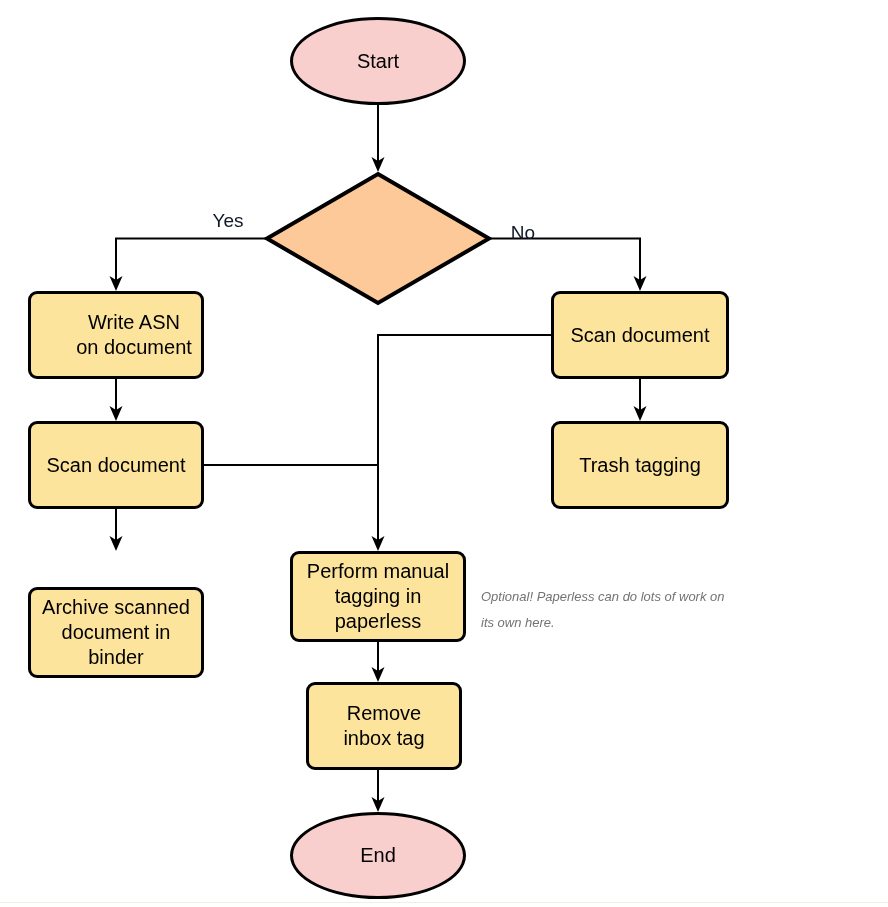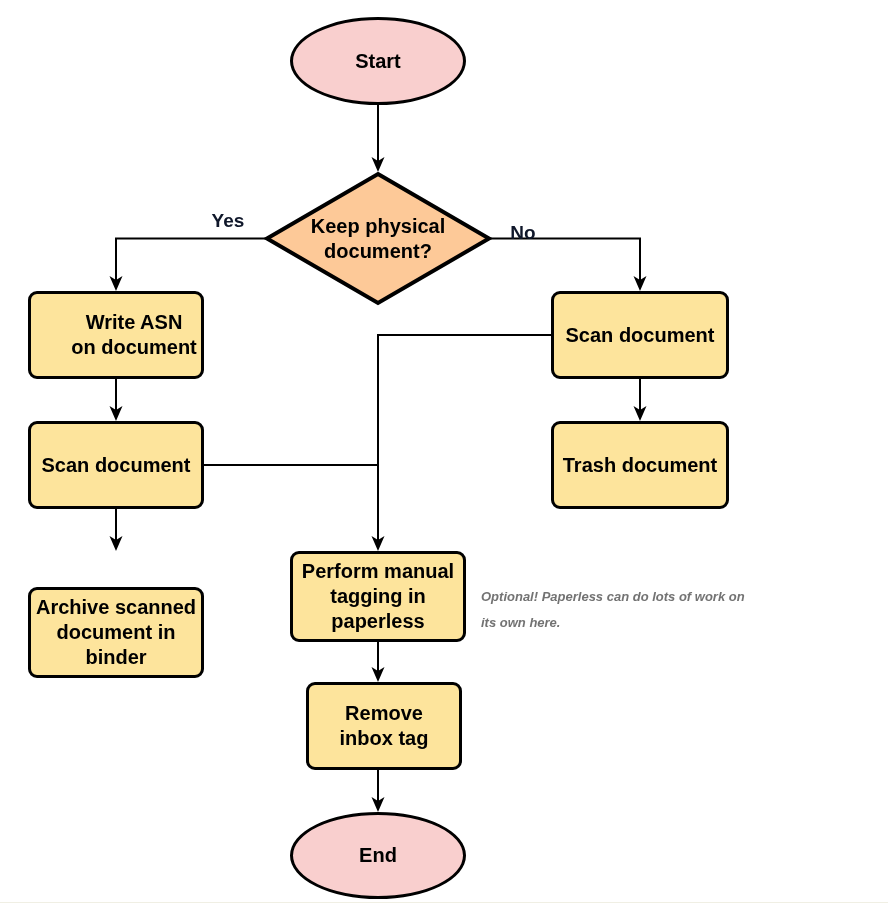--- a/index.html
+++ b/index.html
@@ -7,21 +7,20 @@
     padding: 0;
     background: #ffffff;
     font-family: "Liberation Sans", sans-serif;
   }
   .canvas {
     position: relative;
     width: 888px;
     height: 907px;
     background: #ffffff;
     overflow: hidden;
-    font-weight: bold;
   }
   .connectors {
     position: absolute;
     left: 0;
     top: 0;
   }
   .connectors path.line {
     stroke: var(--stroke, #000);
     stroke-width: 2;
     fill: none;
@@ -118,24 +117,20 @@
     <path class="line" d="M378,770 L378,801"></path>
     <path class="arrowhead" d="M378,812 L371.5,797 L378,801 L384.5,797 Z"></path>
 
     <path d="M378,174 L489,238.5 L378,303 L267,238.5 Z" style="fill: var(--fill-decision, #fdc998); stroke: var(--stroke, #000); stroke-width: 4; stroke-linejoin: miter;"></path>
   </svg>
 
   <div class="node terminator" style="left:290px; top:17px; width:176px; height:88px;">
     <span>Start</span>
   </div>
 
-  <div class="node decision-label" style="left:278px; top:172px; width:200px; height:133px;">
-    <span>Keep physical
-document?</span>
-  </div>
 
   <div class="edge-label" style="left:198px; top:210px;">Yes</div>
   <div class="edge-label" style="left:493px; top:222px;">No</div>
 
   <div class="node process" style="left:28px; top:291px; width:176px; height:88px;padding-left:36px;">
     <span>Write ASN
 on document</span>
   </div>
   <div class="node process" style="left:28px; top:421px; width:176px; height:88px;">
     <span>Scan document</span>
@@ -143,21 +138,21 @@
   <div class="node process" style="left:28px; top:551px; width:176px; height:91px;margin-top:36px;">
     <span>Archive scanned
 document in
 binder</span>
   </div>
 
   <div class="node process" style="left:551px; top:291px; width:178px; height:88px;">
     <span>Scan document</span>
   </div>
   <div class="node process" style="left:551px; top:421px; width:178px; height:88px;">
-    <span>Trash document</span>
+    <span>Trash tagging</span>
   </div>
 
   <div class="node process" style="left:290px; top:551px; width:176px; height:91px;">
     <span>Perform manual
 tagging in
 paperless</span>
   </div>
   <div class="node process" style="left:290px; top:682px; width:156px; height:88px;margin-left:16px;">
     <span>Remove
 inbox tag</span>

